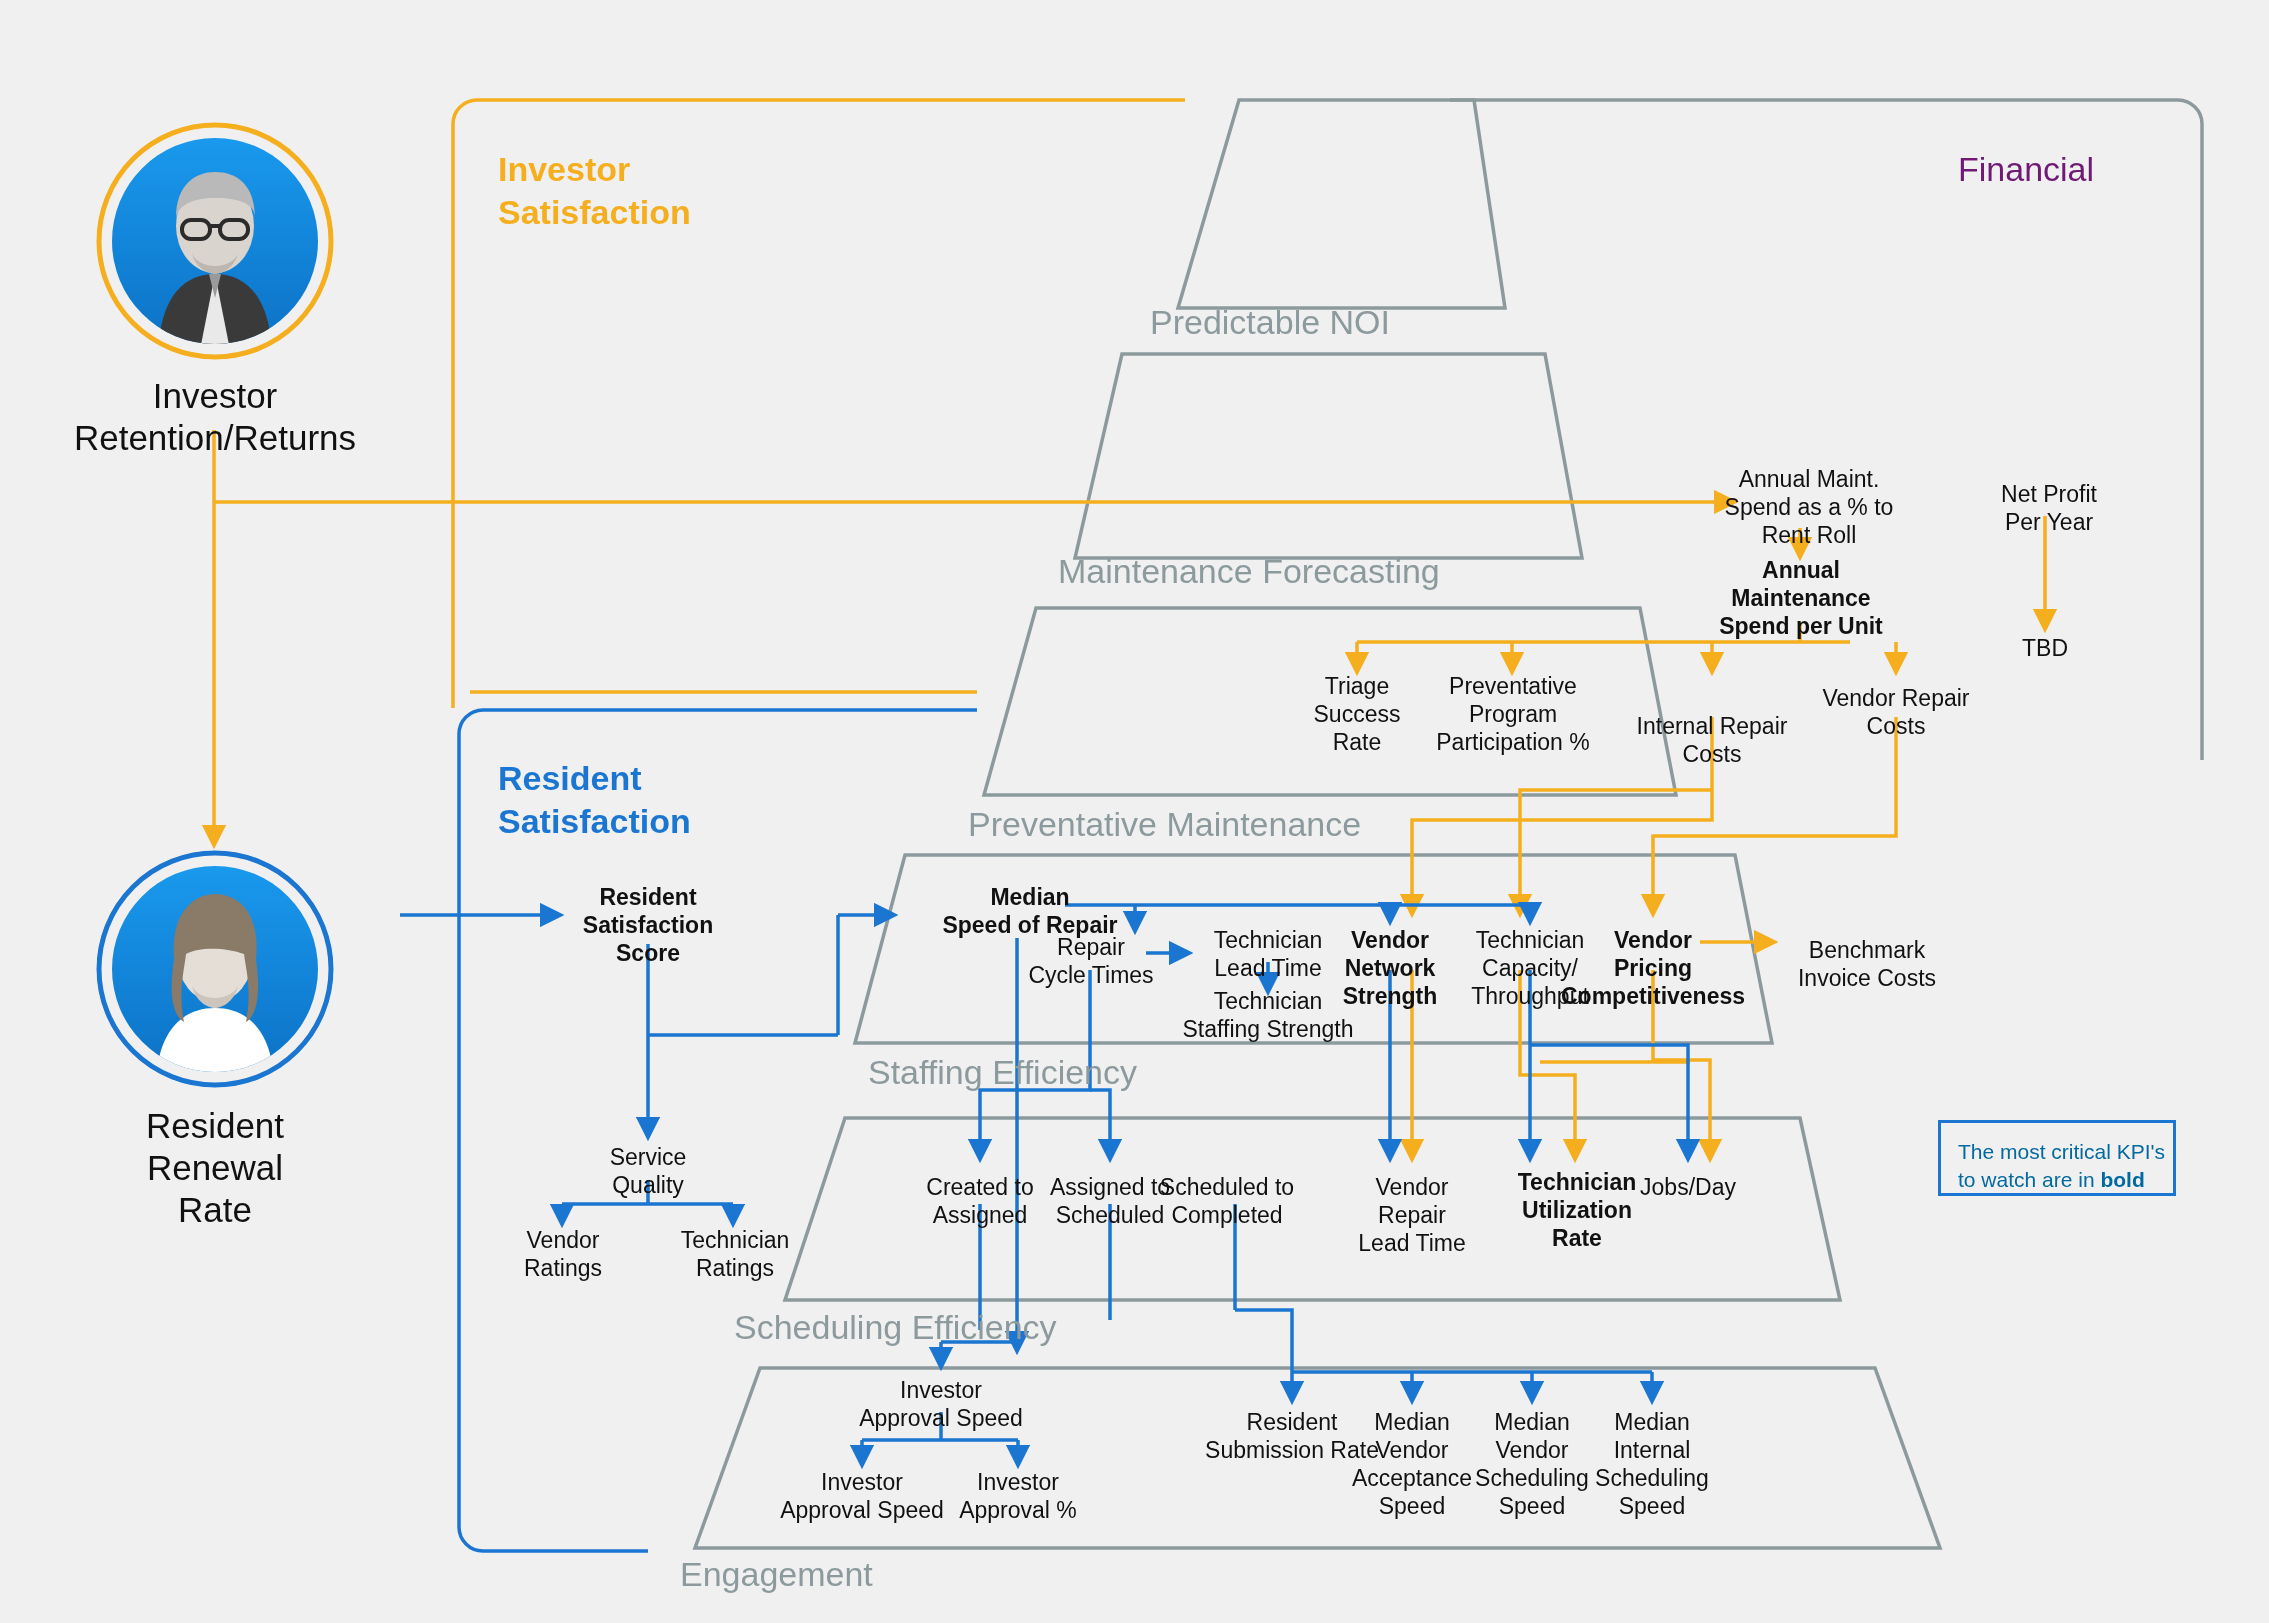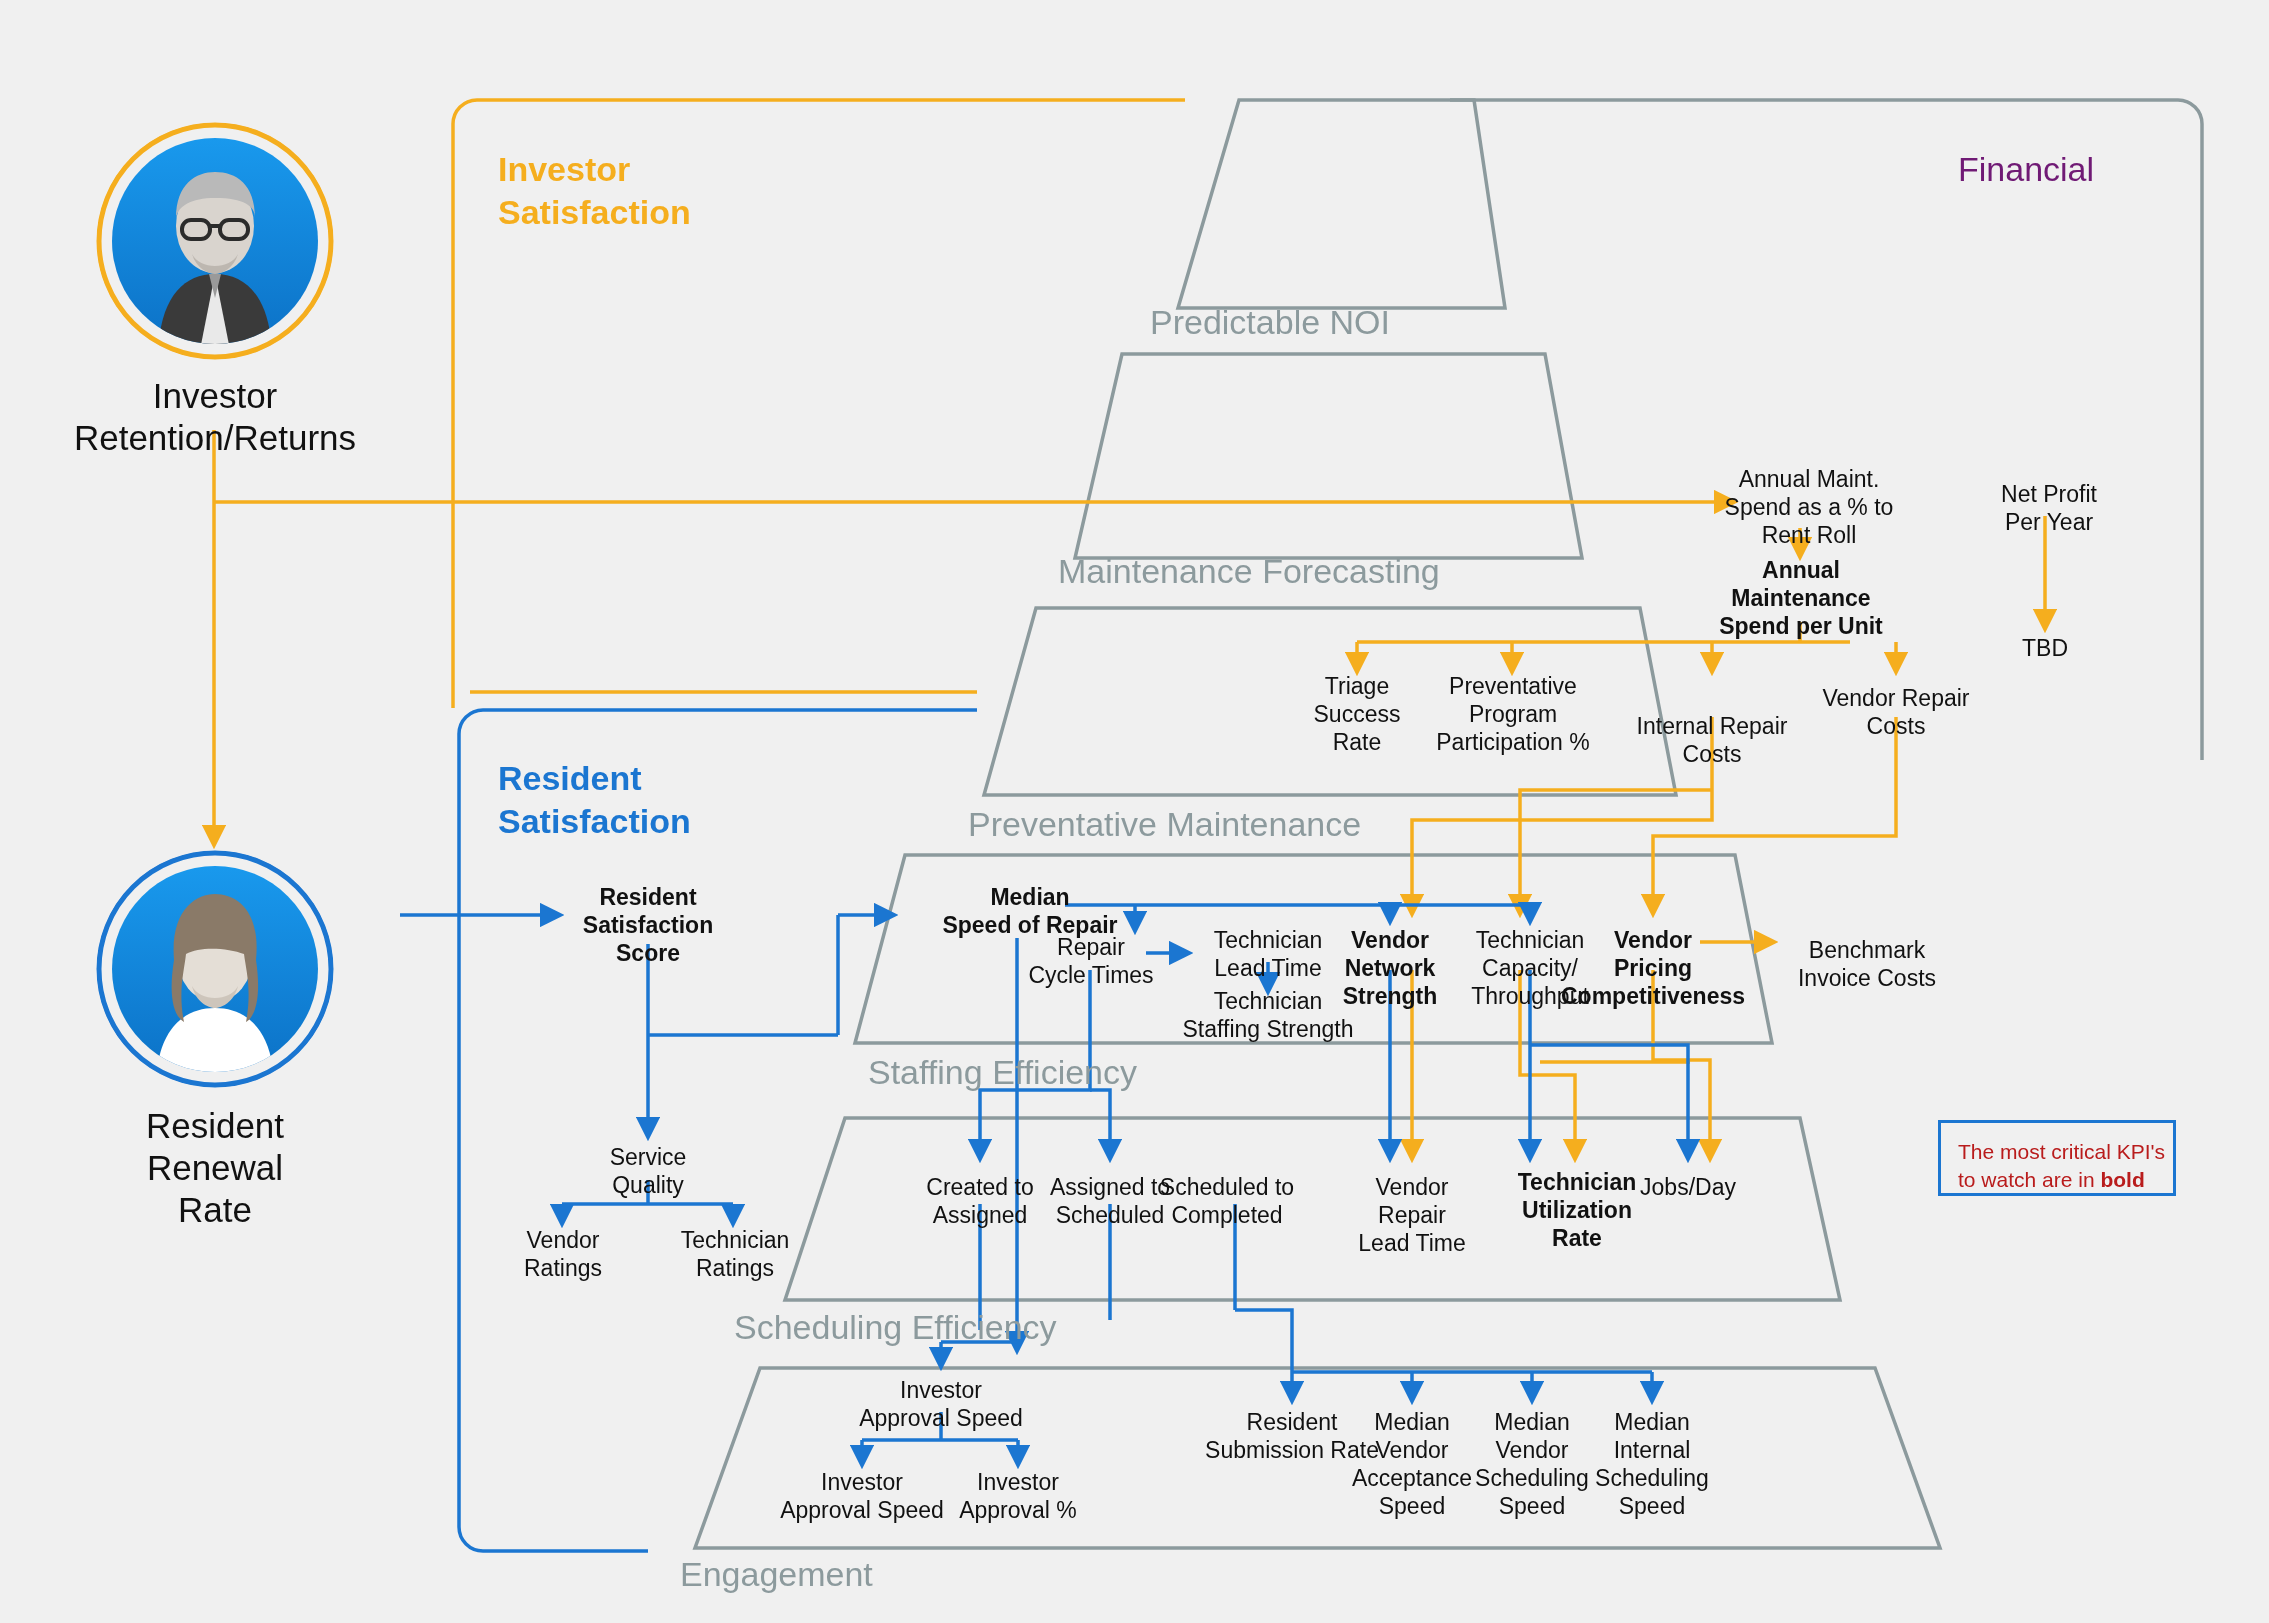--- a/index.html
+++ b/index.html
@@ -7,21 +7,21 @@
   #stage{position:relative;width:2269px;height:1623px;background:#f0f0f0;overflow:hidden;}
   #svgroot{position:absolute;left:0;top:0;width:2269px;height:1623px;}
   .lbl{position:absolute;text-align:center;color:#111;line-height:1.22;white-space:pre-line;}
   .kpi{font-size:23px;}
   .kpi.b{font-weight:bold;}
   .tier{position:absolute;color:#8c9a9d;font-size:34px;white-space:nowrap;}
   .grouptitle{position:absolute;font-size:34px;font-weight:bold;line-height:1.25;white-space:pre-line;}
   .persona-name{position:absolute;text-align:center;font-size:35px;color:#111;line-height:1.2;white-space:pre-line;}
   .avatar{position:absolute;border-radius:50%;overflow:hidden;}
   .legendbox{position:absolute;box-sizing:border-box;border:3px solid #1b76d1;background:#f0f0f0;}
-  .legendtxt{position:absolute;font-size:21px;color:#b91c1c;line-height:1.35;}
+  .legendtxt{position:absolute;font-size:21px;color:#0369a1;line-height:1.35;}
 </style>
 </head>
 <body>
 
 <div id="stage">
 
   <svg id="svgroot" viewBox="0 0 2269 1623">
     <defs>
       <marker id="ao" markerWidth="7" markerHeight="7" refX="3.2" refY="3.5" orient="auto">
         <path d="M0,0 L7,3.5 L0,7 z" fill="#f5ae1e"></path>

